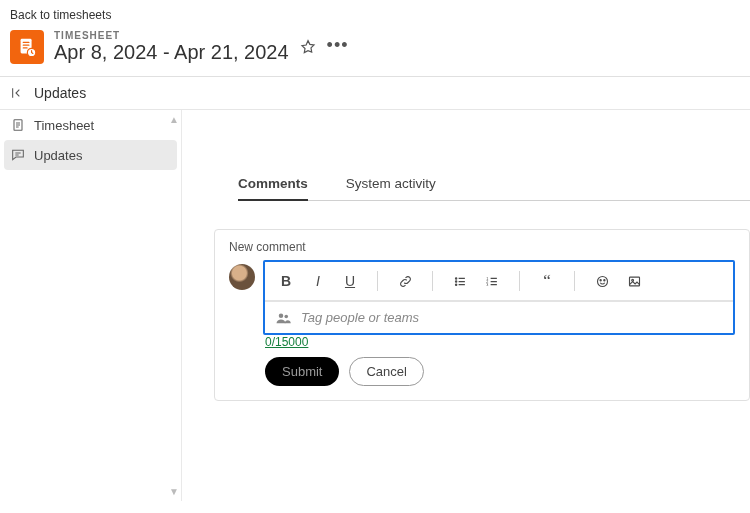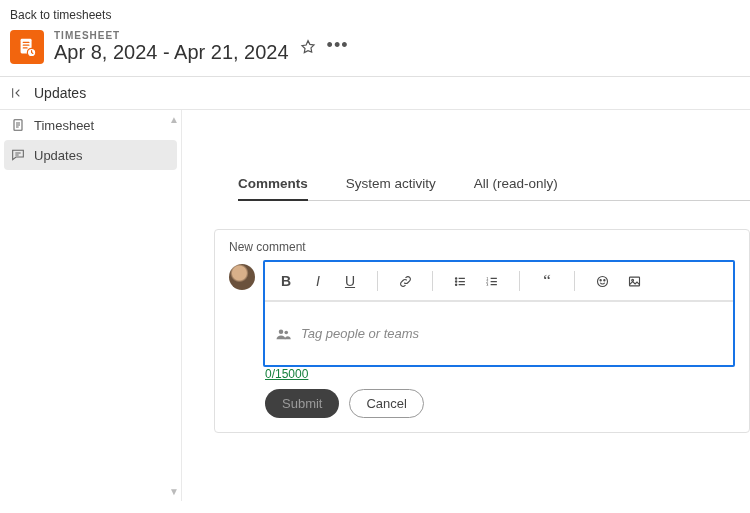--- a/index.html
+++ b/index.html
@@ -42,26 +42,26 @@
   .editor-card { margin-top: 28px; margin-left: 8px; border:1px solid #e0e0e0; border-radius:4px; padding: 10px 14px 14px; background:#fff; }
   .nc-label { font-size: 12px; color:#555; margin-bottom:6px; }
   .editor-row { display:flex; gap:8px; align-items:flex-start; }
   .avatar { width:26px; height:26px; border-radius:50%; background: radial-gradient(circle at 40% 35%, #d8b08a 0 30%, #6a513c 40% 100%); background-color:#c7a07a; flex:none; margin-top:4px; }
   .editor-box { flex:1; border: 2px solid #1673e6; border-radius:2px; display:flex; flex-direction:column; }
   .toolbar { display:flex; align-items:center; padding: 6px 6px; border-bottom:1px solid #e3e3e3; gap:2px; }
   .tb-btn { width:30px; height:26px; display:flex; align-items:center; justify-content:center; color:#4a4a4a; background:none; border:none; cursor:pointer; font-size:14px; }
   .tb-btn svg { width:15px; height:15px; }
   .tb-sep { width:1px; height:20px; background:#d6d6d6; margin: 0 10px; }
   .editor-body { min-height: 78px; padding: 12px 14px; font-size: 14px; color:#888; font-style: italic; }
-  .tag-row { border-top:1px solid #e3e3e3; display:flex; align-items:center; gap:8px; padding: 24px 10px; color:#888; font-size:13px; font-style:italic; }
+  .tag-row { border-top:1px solid #e3e3e3; display:flex; align-items:center; gap:8px; padding: 8px 10px; color:#888; font-size:13px; font-style:italic; }
   .tag-row svg { width:18px; height:14px; color:#888; }
   .counter { font-size:12px; color:#15803d; margin-left: 36px; text-decoration: underline; }
   .actions { margin-left:36px; display:flex; gap:10px; margin-top:8px; }
   .btn { border-radius: 16px; padding: 6px 16px; font-size:13px; cursor:pointer; border:1px solid transparent; }
-  .btn-submit { background:#404040; color:#9a9a9a; cursor:not-allowed; }
+  .btn-submit { background:#000000; color:#9a9a9a; cursor:not-allowed; }
   .btn-cancel { background:#fff; color:#444; border-color:#999; }
 </style>
 </head>
 <body>
 
 <div class="top-back">
   <a href="#">Back to timesheets</a>
 </div>
 
 <div class="header-row">
@@ -116,21 +116,20 @@
         </svg>
       <span>Updates</span>
     </div>
     <span class="scroll-hint scroll-down">▼</span>
   </div>
 
   <div class="content">
     <div class="tabs">
       <div class="tab active">Comments</div>
       <div class="tab">System activity</div>
-      <div class="tab">All (read-only)</div>
     </div>
 
     <div class="editor-card">
       <div class="nc-label">New comment</div>
       <div class="editor-row">
         <div class="avatar"></div>
         <div class="editor-box">
           <div class="toolbar">
             <button class="tb-btn">
                 <b>B</b>

